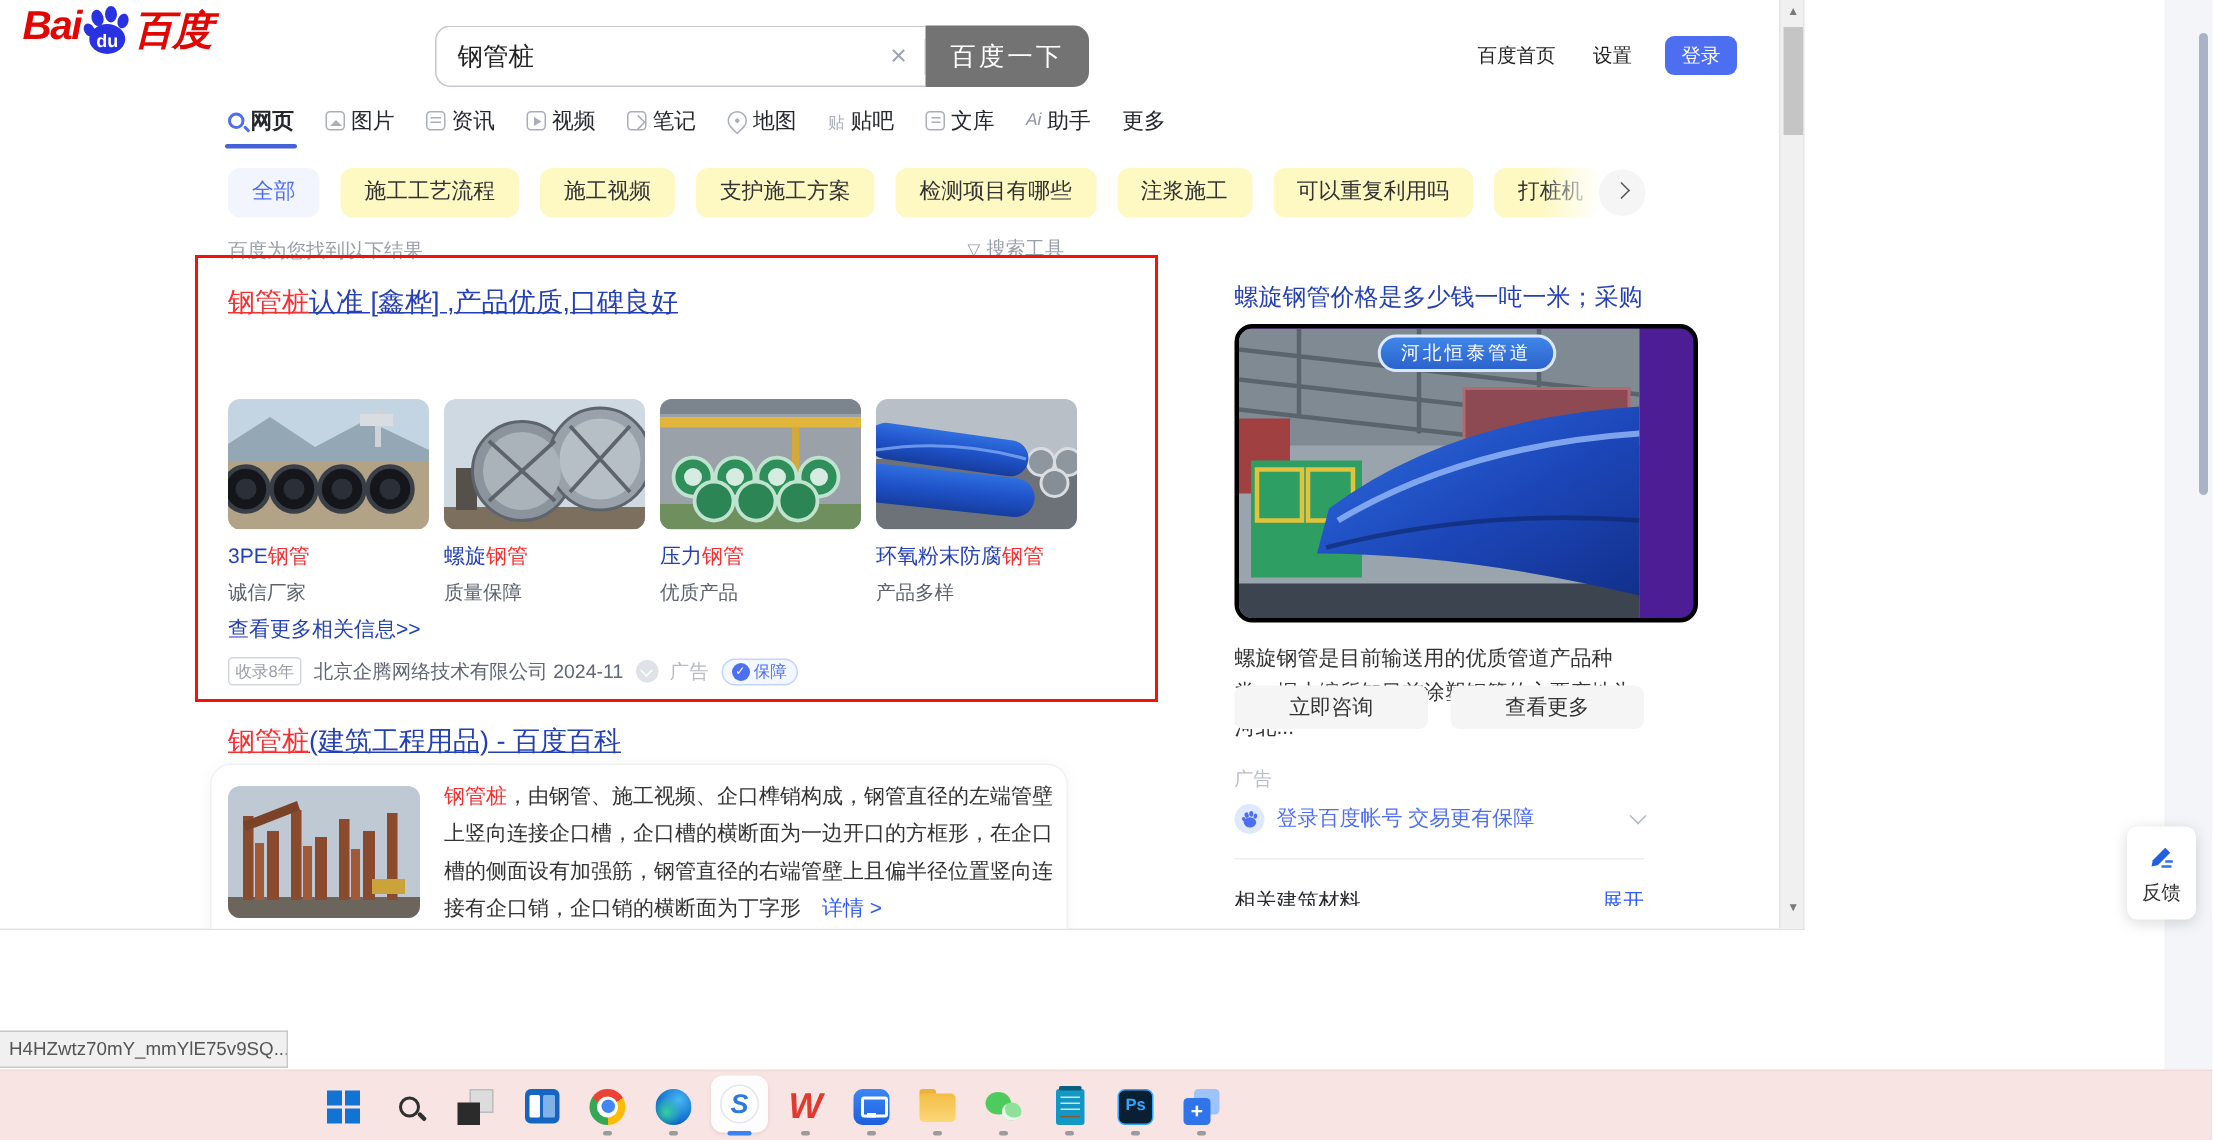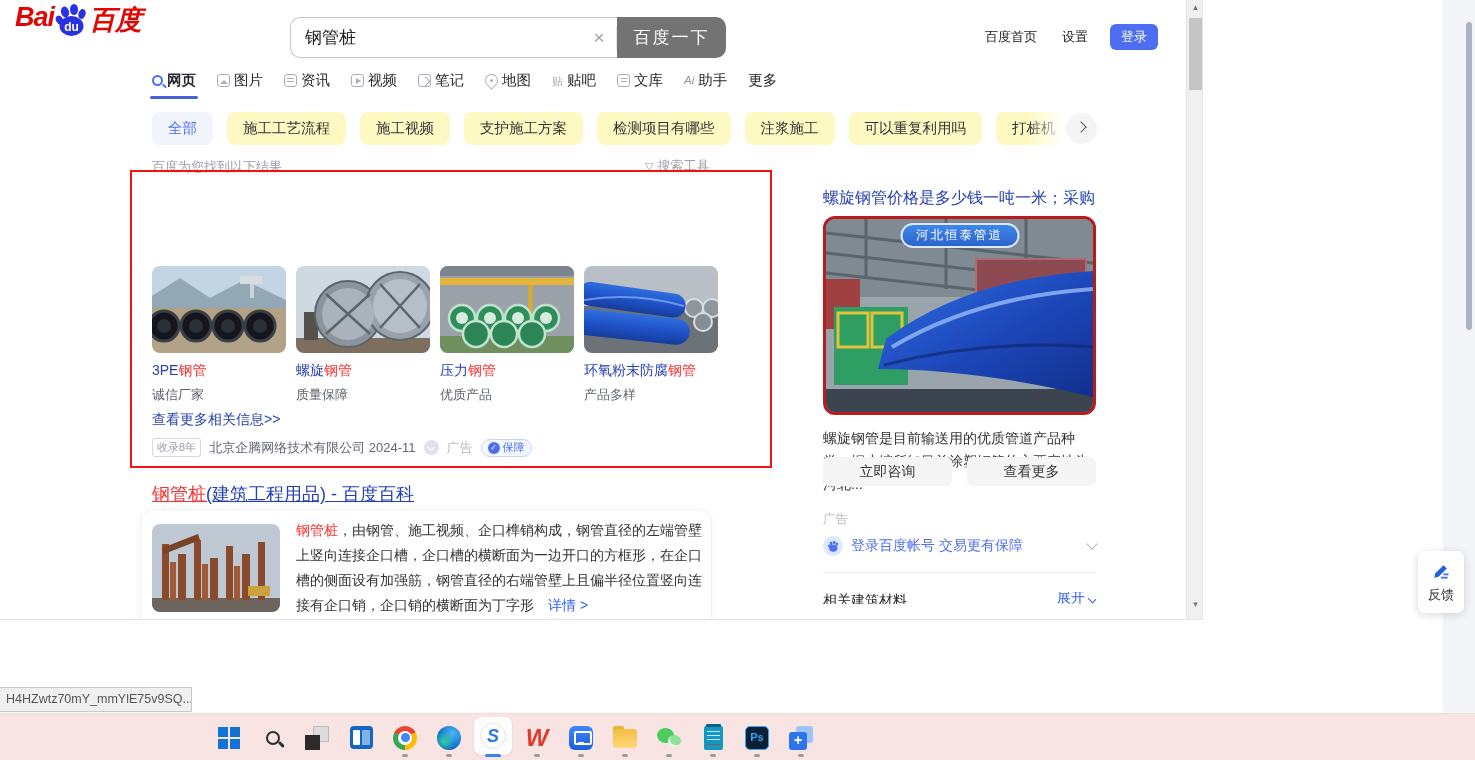--- a/index.html
+++ b/index.html
@@ -83,33 +83,33 @@
   
   .bk-title { position:absolute; left:152px; top:482px; font-size:18px; cursor:pointer; }
   .bk-title span { text-decoration:underline; }
   .bk-card { position:absolute; left:140px; top:509px; width:572px; height:140px; background:#fff; border:1px solid #f0f1f5; border-radius:14px; box-shadow:0 2px 10px rgba(60,64,80,.06); }
   .bk-img { position:absolute; left:152px; top:524px; width:128px; height:88px; border-radius:8px; overflow:hidden; }
   .bk-text { position:absolute; left:296px; top:518px; width:414px; font-size:14px; line-height:25px; color:#333; }
   .detail-link { color:#315efb; cursor:pointer; }
 
   
   .sb-title { position:absolute; left:823px; top:188px; width:276px; font-size:16px; color:#2440b3; cursor:pointer; white-space:nowrap; }
-  .sb-imgcard { position:absolute; left:823px; top:216px; width:273px; height:199px; border:3px solid #b91c1c; border-radius:12px; overflow:hidden; cursor:pointer; background:#4c1d95; }
+  .sb-imgcard { position:absolute; left:823px; top:216px; width:309px; height:199px; border:3px solid #000000; border-radius:12px; overflow:hidden; cursor:pointer; background:#4c1d95; }
   .sb-badge { position:absolute; left:50%; top:4px; transform:translateX(-50%); padding:2px 14px; background:linear-gradient(#3f86e8,#2c63cc); border:2px solid #dbe9ff; border-radius:13px; color:#fff; font-size:12.5px; letter-spacing:2px; white-space:nowrap; font-family:"Liberation Serif","DejaVu Serif",serif; z-index:2; }
   .sb-desc { position:absolute; left:823px; top:427px; width:278px; font-size:14px; line-height:23px; color:#333; }
   .sb-btn { position:absolute; top:457px; width:129px; height:29px; background:#f5f5f6; border-radius:6px; font-size:14px; color:#333; text-align:center; line-height:29px; cursor:pointer; }
   .sb-adlabel { position:absolute; left:823px; top:511px; font-size:12.5px; color:#b9bdc8; }
   .sb-login { position:absolute; left:823px; top:536px; width:273px; display:flex; align-items:center; gap:8px; cursor:pointer; }
   .paw-circ { width:20px; height:20px; border-radius:50%; background:#dfe9fd; display:flex; align-items:center; justify-content:center; }
   .sb-login .txt { font-size:14px; color:#4e6ef2; flex:1; }
   .chev-dn { width:8px; height:8px; border-right:1.5px solid #b0b6c3; border-bottom:1.5px solid #b0b6c3; transform:rotate(45deg); margin-top:-4px; }
   .sb-divider { position:absolute; left:823px; top:572px; width:273px; height:1px; background:#ebedf2; }
   .sb-related { position:absolute; left:823px; top:592px; width:273px; height:12px; overflow:hidden; display:flex; justify-content:space-between; }
   .sb-related .rt { font-size:14px; color:#26282d; }
-  .sb-related .exp { font-size:14px; color:#315efb; display:flex; gap:4px; align-items:center; cursor:pointer; }
+  .sb-related .exp { font-size:14px; color:#315efb; display:flex; gap:4px; align-items:center; cursor:pointer;flex-direction:column; }
   .chev-dn2 { width:7px; height:7px; border-right:1.5px solid #315efb; border-bottom:1.5px solid #315efb; transform:rotate(45deg); }
 
   
   .pg-scroll { position:absolute; left:1186px; top:0; width:17px; height:620px; background:#f0f0f0; border-left:1px solid #e4e4e4; }
   .pg-scroll .up, .pg-scroll .dn { position:absolute; left:0; width:17px; font-size:8px; color:#7a7a7a; text-align:center; }
   .pg-scroll .up { top:3px; } .pg-scroll .dn { top:600px; }
   .pg-thumb { position:absolute; left:2px; top:18px; width:13px; height:72px; background:#c5c5c5; cursor:pointer; }
 
   
   .right-strip { position:absolute; left:1443px; top:0; width:32px; height:713px; background:#f3f5f9; }
@@ -253,20 +253,23 @@
     </div>
     <div class="chips-fade"></div>
     <div class="chips-arrow"></div>
 
     <div class="res-info">百度为您找到以下结果</div>
     <div class="res-tools">
       <span class="funnel">▽</span>
       <span>搜索工具</span>
     </div>
 
+    <div class="ad-title">
+      <span class="em-red">钢管桩</span><span class="t-blue">认准 [鑫桦] ,产品优质,口碑良好</span>
+    </div>
 
     <div class="thumbs">
       <div class="thumb">
         <span class="pic">
           <svg width="134" height="87" viewBox="0 0 134 87">
             <rect width="134" height="42" fill="#c3d4e2"></rect>
             <path d="M0 30 L28 12 L58 32 L92 14 L134 34 V42 H0 Z" fill="#93a8b4"></path>
             <rect x="98" y="6" width="4" height="26" fill="#cdd3d9"></rect>
               <rect x="88" y="10" width="22" height="8" fill="#d8dde2"></rect>
             <rect y="42" width="134" height="45" fill="#b3a386"></rect>

